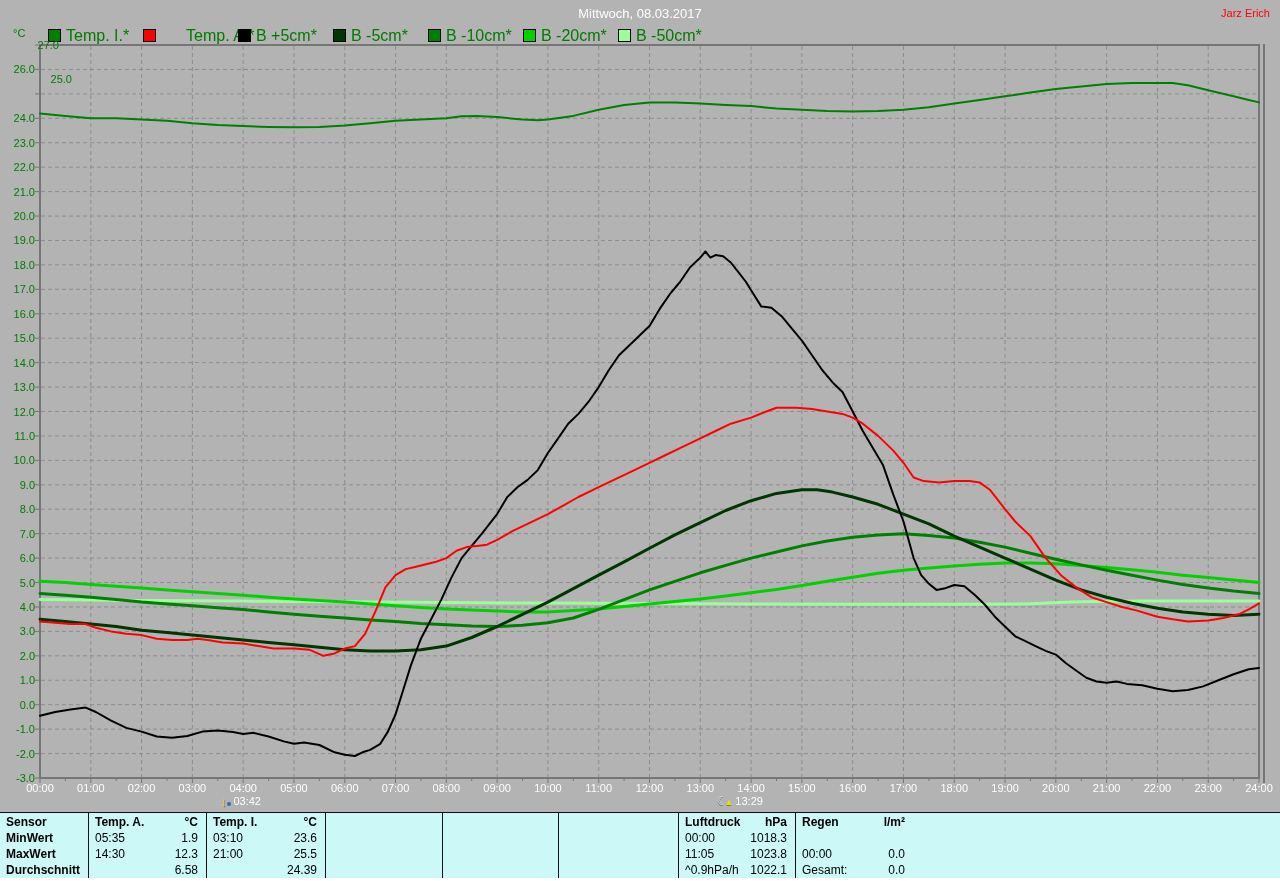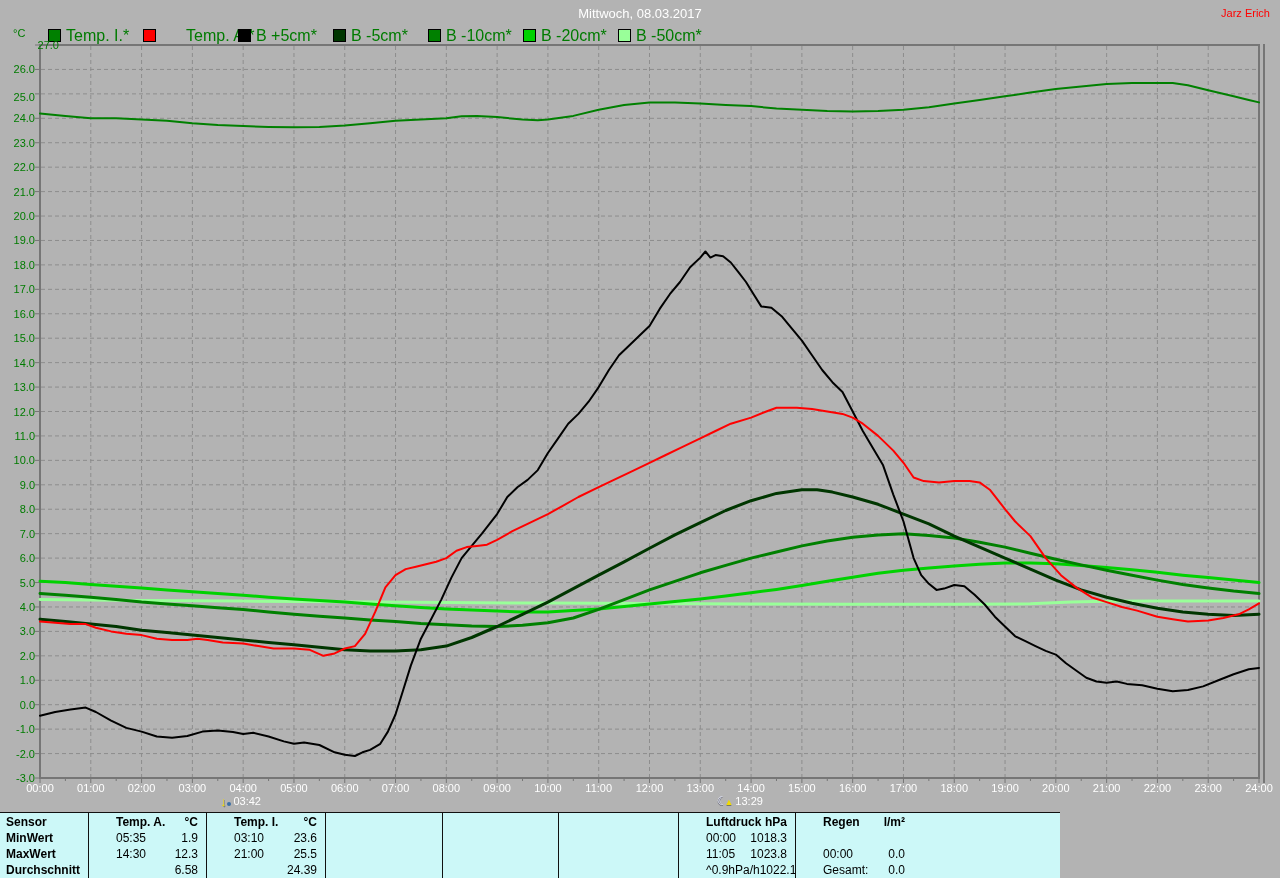--- a/index.html
+++ b/index.html
@@ -17,25 +17,25 @@
   .legend-swatch{width:11px;height:11px;border:1px solid #000;margin-right:5px;flex:0 0 auto;}
   .legend-label{font-size:16px;color:#007b00;white-space:nowrap;}
   #plot-svg{position:absolute;top:0;left:0;}
   .y-tick-label{position:absolute;width:34px;text-align:right;font-size:11px;color:#007b00;height:12px;line-height:12px;}
   .x-tick-label{position:absolute;width:40px;text-align:center;font-size:11px;color:#fff;height:13px;line-height:13px;}
   .chart-marker{position:absolute;height:16px;display:flex;align-items:center;font-size:11px;color:#fff;white-space:nowrap;}
   .marker-arrow{color:#f2dc00;font-weight:bold;font-size:13px;line-height:13px;text-shadow:1px 1px 0 #777;}
   .marker-dot{display:inline-block;width:4px;height:4px;background:#3a6ea5;border-radius:50%;margin:6px 2px 0 1px;}
   .marker-moon{color:#e4e9ff;font-size:12px;line-height:12px;text-shadow:0 1px 0 #445;}
   .marker-tri{color:#f2dc00;font-size:9px;line-height:9px;margin:3px 2px 0 -3px;text-shadow:0 1px 0 #776;}
-  #stats-table{position:absolute;left:0;top:812px;width:1060px;height:65px;
+  #stats-table{position:absolute;left:0;top:812px;width:1280px;height:65px;
     background:#ccf8f8;border-top:1px solid #111;border-bottom:1px solid #111;
     font-size:12px;color:#000;}
   .stat-col{position:absolute;top:0;height:65px;box-sizing:border-box;}
-  .stat-col.bordered{border-left:1px solid #111;padding-left:21px;}
+  .stat-col.bordered{border-left:1px solid #111;}
   .stat-row{height:16px;line-height:16px;display:flex;justify-content:space-between;
     padding:0 8px 0 6px;white-space:nowrap;overflow:visible;}
   .stat-row.first{padding-top:1px;}
   .stat-bold{font-weight:bold;}
   #bottom-strip{position:absolute;left:0;top:878px;width:1280px;height:3px;background:#fff;}
 </style>
 </head>
 <body>
 
 <div id="screen">
@@ -216,21 +216,21 @@
       <polyline points="40.0,593.5 65.4,595.2 90.8,597.2 116.2,599.6 141.6,602.1 167.0,604.0 192.4,605.7 217.8,607.7 243.2,609.4 268.6,611.9 294.0,614.3 319.4,616.3 344.8,618.0 370.1,619.9 395.5,621.6 420.9,623.6 446.3,624.8 471.7,626.0 497.1,626.5 522.5,625.3 547.9,622.8 573.3,618.0 598.7,609.4 624.1,599.6 649.5,589.9 674.9,581.3 700.3,572.8 725.7,565.4 751.1,558.1 776.5,552.0 801.9,545.9 827.3,541.0 852.7,537.3 878.1,534.9 903.5,533.7 928.9,535.6 954.3,538.1 979.6,542.2 1005.0,547.1 1030.4,553.2 1055.8,559.3 1081.2,564.9 1106.6,570.3 1132.0,575.2 1157.4,580.1 1182.8,584.5 1208.2,587.9 1233.6,591.1 1259.0,593.5" fill="none" stroke="#008000" stroke-width="3" stroke-linejoin="round" stroke-linecap="round"></polyline>
       <polyline points="40.0,619.2 65.4,621.6 90.8,624.1 116.2,626.5 141.6,630.2 167.0,632.6 192.4,635.1 217.8,637.5 243.2,640.0 268.6,642.4 294.0,644.8 319.4,647.3 344.8,649.7 370.1,650.9 395.5,650.9 420.9,649.7 446.3,646.1 471.7,637.5 497.1,626.5 522.5,614.3 547.9,602.1 573.3,588.6 598.7,575.2 624.1,561.8 649.5,548.3 674.9,534.9 700.3,522.7 725.7,510.5 751.1,500.7 776.5,493.4 801.9,489.7 817.1,489.7 832.4,492.1 852.7,497.0 878.1,504.3 903.5,514.1 928.9,523.9 954.3,536.1 979.6,547.1 1005.0,558.1 1030.4,569.1 1055.8,580.1 1081.2,589.9 1106.6,597.2 1132.0,603.3 1157.4,608.2 1182.8,611.9 1208.2,614.3 1233.6,615.5 1259.0,614.3" fill="none" stroke="#003600" stroke-width="3" stroke-linejoin="round" stroke-linecap="round"></polyline>
       <polyline points="40.0,113.4 65.4,115.9 90.8,118.3 116.2,118.3 141.6,119.5 167.0,120.7 192.4,123.2 217.8,125.1 243.2,126.1 268.6,126.9 294.0,127.3 319.4,126.9 344.8,125.6 370.1,123.2 395.5,120.7 420.9,119.5 446.3,118.3 461.6,116.3 476.8,115.9 497.1,117.1 522.5,119.5 537.8,120.3 547.9,119.5 573.3,115.9 598.7,109.7 624.1,104.9 649.5,102.4 674.9,102.4 700.3,103.6 725.7,104.9 751.1,106.1 776.5,108.5 801.9,109.7 827.3,111.0 852.7,111.5 878.1,111.0 903.5,109.7 928.9,107.3 954.3,103.6 979.6,100.0 1005.0,96.3 1030.4,92.6 1055.8,89.0 1081.2,86.5 1106.6,84.1 1132.0,82.9 1157.4,82.9 1172.7,82.9 1187.9,85.3 1208.2,90.2 1233.6,96.3 1248.8,100.0 1259.0,102.4" fill="none" stroke="#008000" stroke-width="2" stroke-linejoin="round" stroke-linecap="round"></polyline>
       <polyline points="40.0,715.7 55.2,712.0 70.5,709.6 85.7,707.6 95.9,712.0 111.1,720.6 126.3,727.9 141.6,731.6 156.8,736.5 172.1,737.7 187.3,736.0 202.5,731.6 217.8,730.4 233.0,732.1 243.2,734.0 253.3,732.8 268.6,736.5 283.8,741.4 294.0,743.8 304.1,742.6 319.4,745.0 334.6,752.3 344.8,754.8 354.9,756.0 362.5,752.3 370.1,749.9 380.3,743.8 387.9,731.6 395.5,714.5 403.2,690.0 410.8,665.6 420.9,638.7 431.1,619.2 441.3,599.6 451.4,577.6 461.6,558.1 471.7,545.9 481.9,533.7 497.1,514.1 507.3,497.0 517.4,487.2 527.6,479.9 537.8,470.1 547.9,453.0 558.1,438.4 568.2,423.7 578.4,413.9 588.6,401.7 598.7,387.1 608.9,370.0 619.0,355.3 629.2,345.5 639.3,335.8 649.5,326.0 659.7,308.9 669.8,294.2 680.0,282.0 690.1,267.3 700.3,257.6 705.4,251.5 710.4,257.6 715.5,255.1 723.1,256.3 730.8,262.5 738.4,272.2 746.0,282.0 753.6,294.2 761.2,306.4 771.4,307.7 781.6,316.2 791.7,328.4 801.9,340.6 812.0,355.3 822.2,370.0 832.4,382.2 842.5,392.0 852.7,411.5 862.8,431.0 873.0,448.2 883.1,465.3 893.3,494.6 903.5,521.5 913.6,558.1 921.2,575.2 928.9,583.8 936.5,589.9 944.1,588.6 954.3,585.0 964.4,586.2 974.6,594.8 984.7,604.5 994.9,616.7 1005.0,626.5 1015.2,636.3 1025.4,641.2 1035.5,646.1 1045.7,650.9 1055.8,654.6 1066.0,663.2 1076.1,670.5 1086.3,677.8 1096.5,681.5 1106.6,682.7 1116.8,681.5 1126.9,683.9 1142.2,685.2 1157.4,688.8 1172.7,691.3 1187.9,690.0 1203.1,686.4 1218.4,680.3 1233.6,674.2 1248.8,669.3 1259.0,668.0" fill="none" stroke="#000000" stroke-width="2" stroke-linejoin="round" stroke-linecap="round"></polyline>
       <polyline points="40.0,621.6 55.2,622.8 70.5,624.1 85.7,624.1 95.9,627.7 111.1,631.4 126.3,633.8 141.6,635.1 156.8,638.7 172.1,640.0 187.3,640.0 197.5,638.7 207.6,640.0 222.8,642.4 243.2,643.6 258.4,646.1 273.6,648.5 294.0,648.5 309.2,649.7 323.4,655.8 334.6,653.4 344.8,648.5 354.9,646.1 365.1,633.8 375.2,611.9 385.4,587.4 395.5,575.2 405.7,569.1 415.9,566.7 426.0,564.2 436.2,561.8 446.3,558.1 456.5,550.8 466.7,547.1 476.8,545.9 487.0,544.7 497.1,539.8 512.4,531.2 527.6,523.9 547.9,514.1 563.2,505.6 578.4,497.0 598.7,487.2 613.9,479.9 629.2,472.6 649.5,462.8 664.7,455.5 680.0,448.2 700.3,438.4 715.5,431.0 730.8,423.7 751.1,417.6 766.3,411.5 776.5,407.8 796.8,407.8 812.0,409.1 827.3,411.5 842.5,413.9 852.7,417.6 862.8,423.7 878.1,435.9 893.3,450.6 903.5,462.8 913.6,477.5 923.8,481.1 939.0,482.4 954.3,481.1 969.5,481.1 979.6,482.4 989.8,489.7 1005.0,509.2 1015.2,521.5 1030.4,536.1 1045.7,558.1 1060.9,575.2 1076.1,587.4 1091.4,597.2 1106.6,602.1 1121.9,607.0 1137.1,610.6 1157.4,616.7 1172.7,619.2 1187.9,621.6 1208.2,620.4 1223.4,618.0 1238.7,614.3 1248.8,609.4 1259.0,603.3" fill="none" stroke="#ff0000" stroke-width="2" stroke-linejoin="round" stroke-linecap="round"></polyline>
     </svg>
 
   <div id="y-labels">
       <div class="y-tick-label" style="left: 1px; top: 39px; padding-left: 24px;">27.0</div>
       <div class="y-tick-label" style="left: 1px; top: 63.4333px;">26.0</div>
-      <div class="y-tick-label" style="left: 1px; top: 91px;">25.0</div>
+      <div class="y-tick-label" style="left: 1px; top: 73px; padding-left: 37px;">25.0</div>
       <div class="y-tick-label" style="left: 1px; top: 112.3px;">24.0</div>
       <div class="y-tick-label" style="left: 1px; top: 136.733px;">23.0</div>
       <div class="y-tick-label" style="left: 1px; top: 161.167px;">22.0</div>
       <div class="y-tick-label" style="left: 1px; top: 185.6px;">21.0</div>
       <div class="y-tick-label" style="left: 1px; top: 210.033px;">20.0</div>
       <div class="y-tick-label" style="left: 1px; top: 234.467px;">19.0</div>
       <div class="y-tick-label" style="left: 1px; top: 258.9px;">18.0</div>
       <div class="y-tick-label" style="left: 1px; top: 283.333px;">17.0</div>
       <div class="y-tick-label" style="left: 1px; top: 307.767px;">16.0</div>
       <div class="y-tick-label" style="left: 1px; top: 332.2px;">15.0</div>

